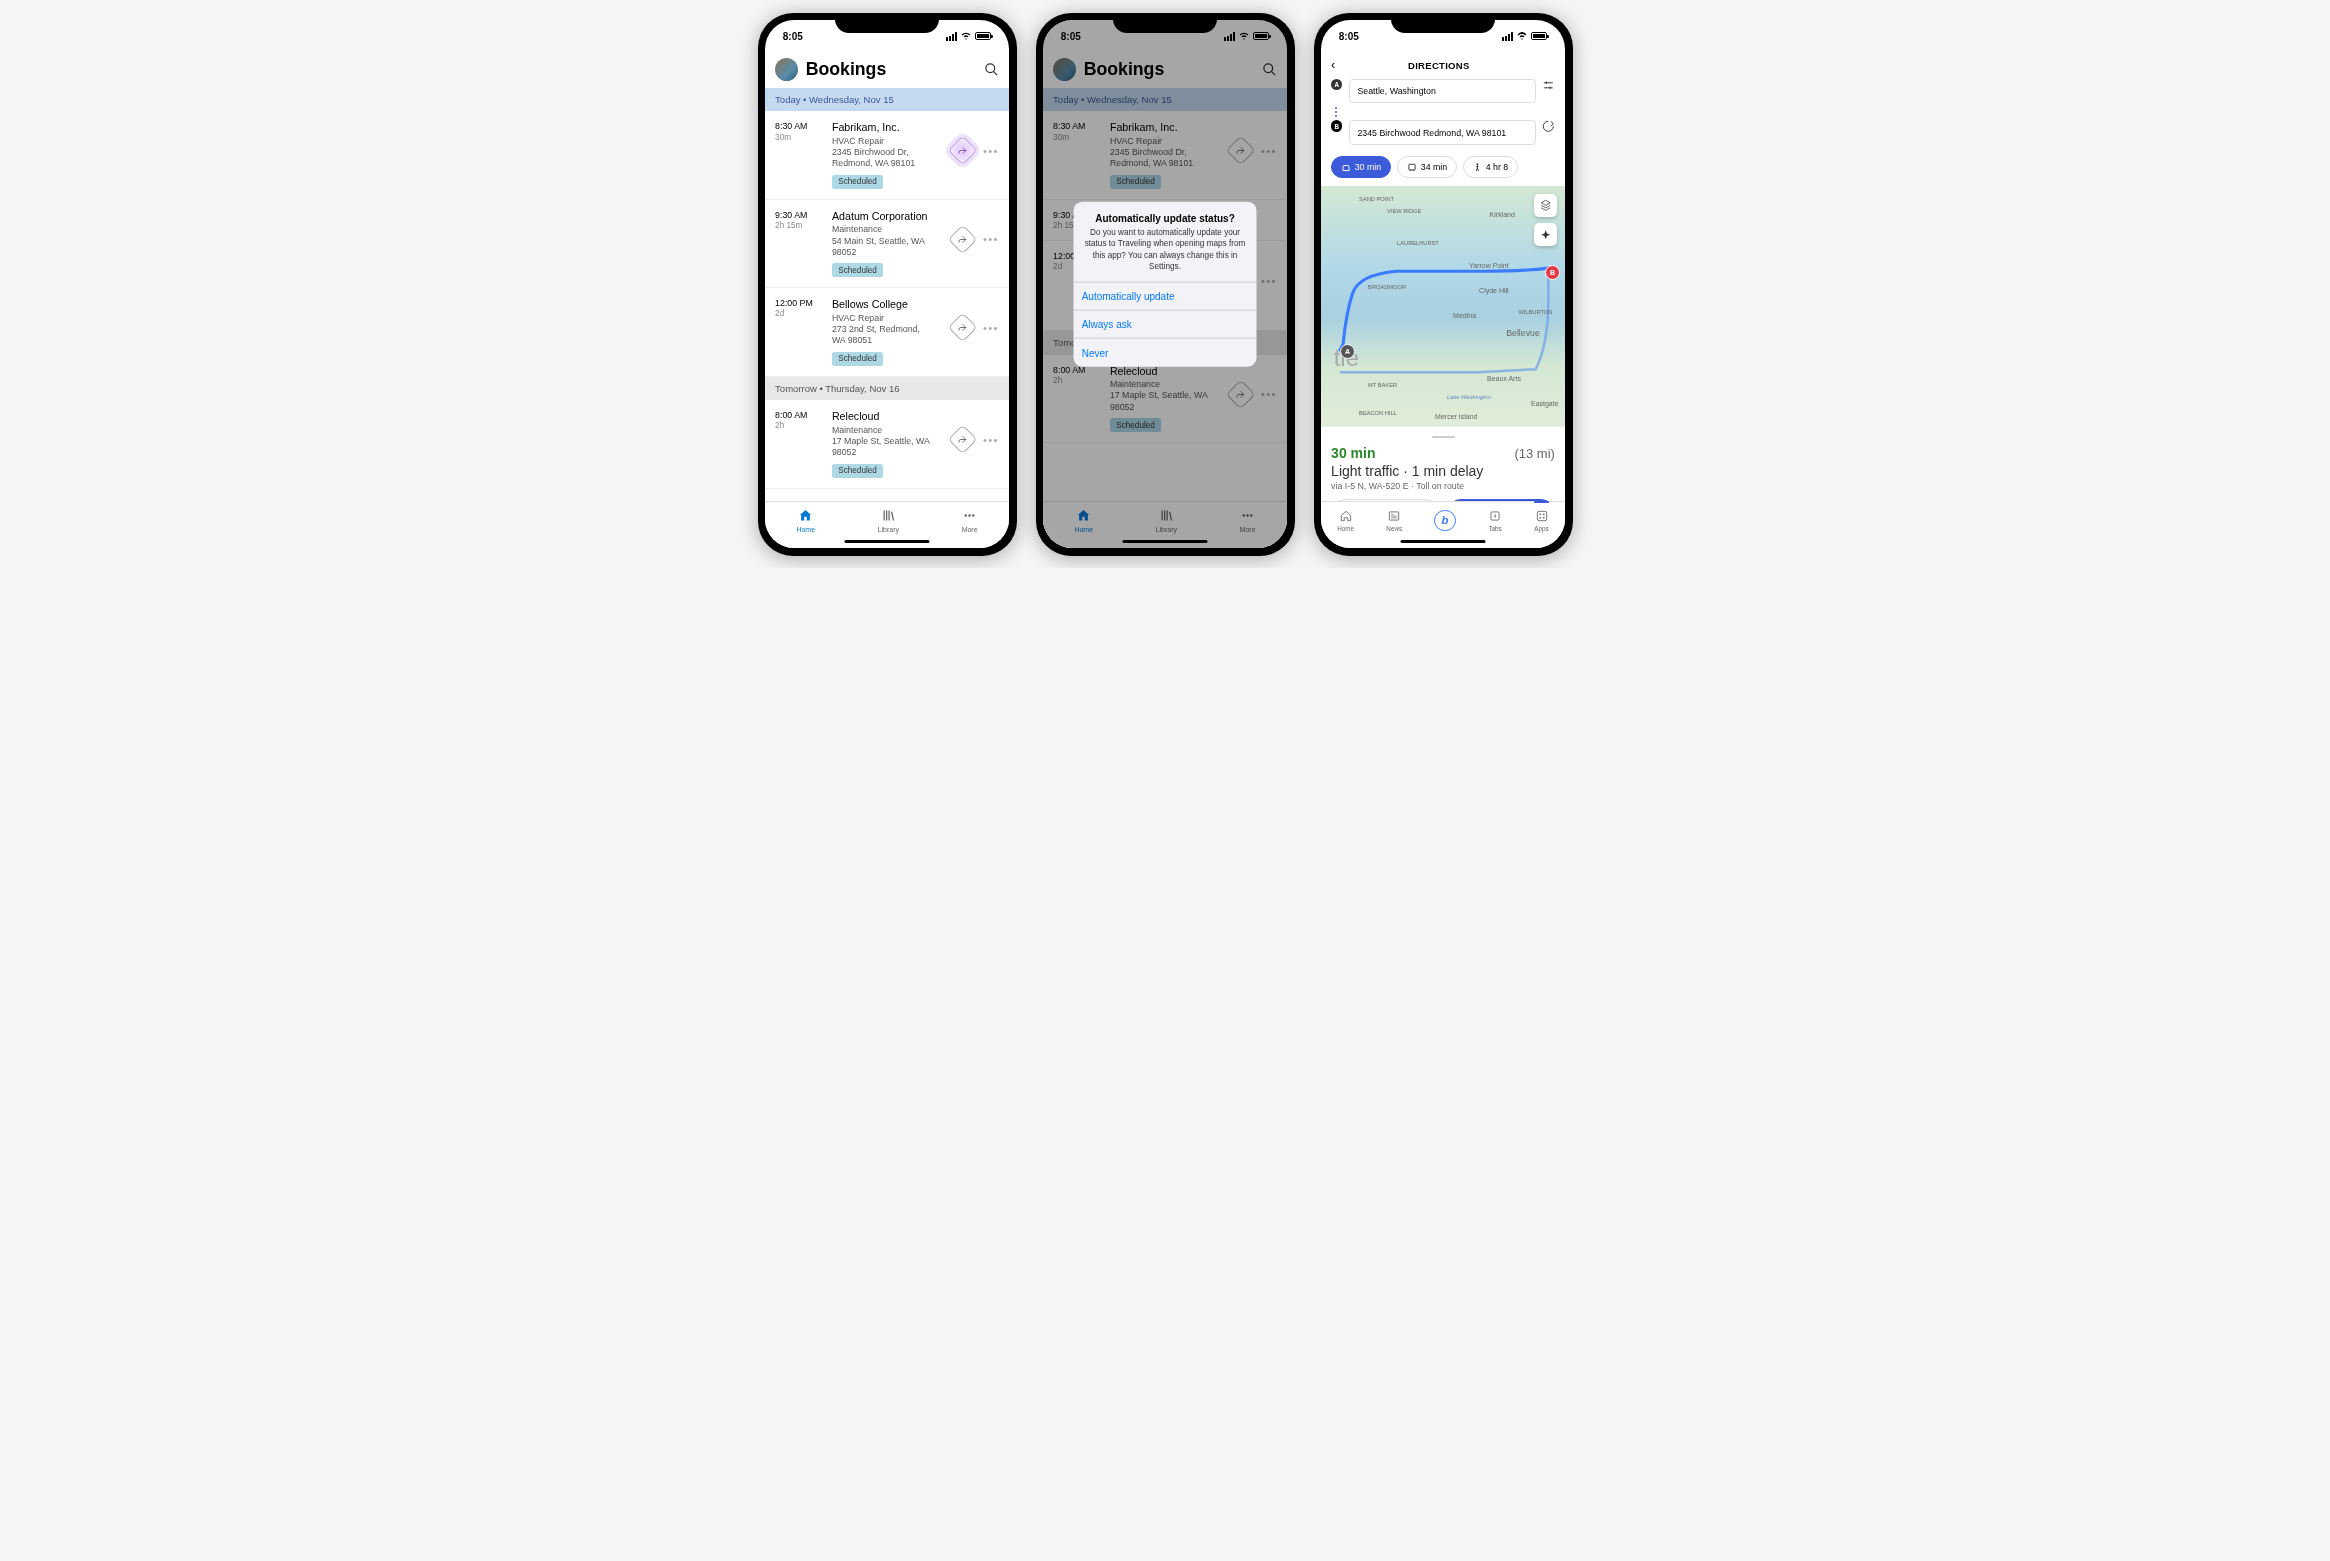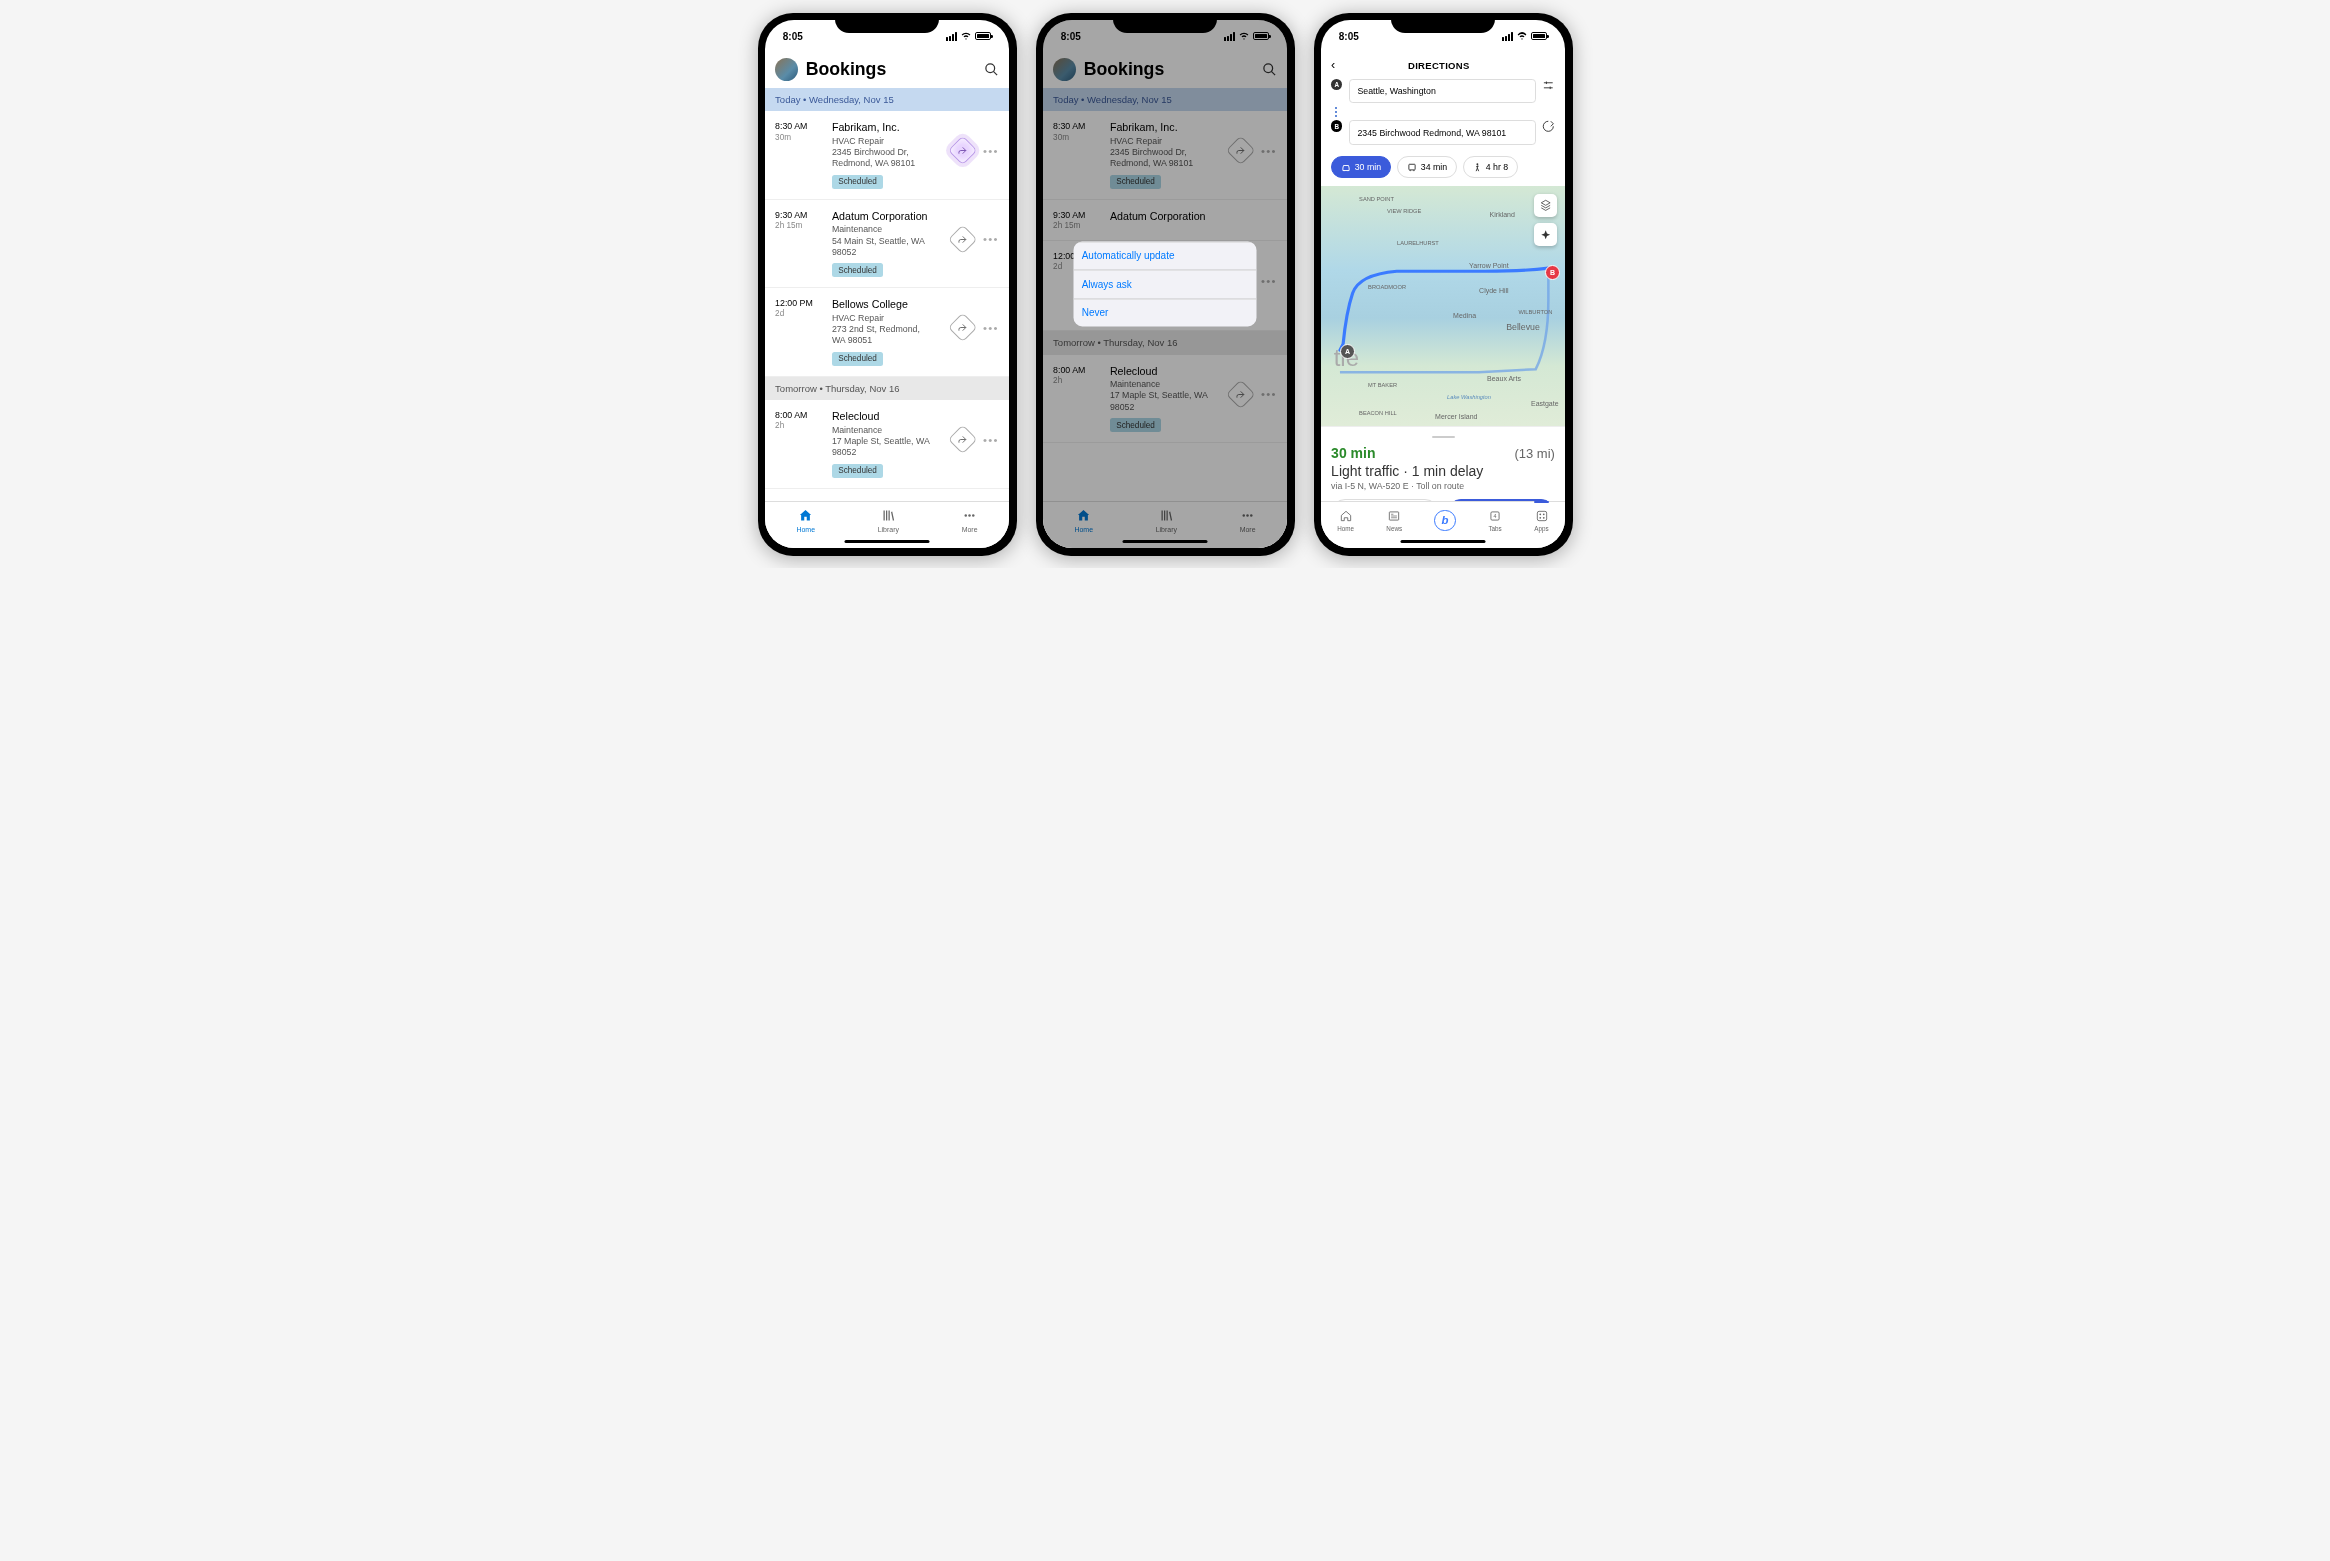--- a/index.html
+++ b/index.html
@@ -311,20 +311,24 @@
           <svg class="tab-icon" viewBox="0 0 24 24">
             <circle cx="6" cy="12" r="2" fill="#666"></circle>
             <circle cx="12" cy="12" r="2" fill="#666"></circle>
             <circle cx="18" cy="12" r="2" fill="#666"></circle>
           </svg>
           <span>More</span>
         </div>
 </div>
 <div class="scrim"></div>
 <div class="dialog">
+<div class="dialog-header">
+<div class="dialog-title">Automatically update status?</div>
+<div class="dialog-text">Do you want to automatically update your status to Traveling when opening maps from this app? You can always change this in Settings.</div>
+</div>
 <button class="dialog-btn">Automatically update</button>
 <button class="dialog-btn">Always ask</button>
 <button class="dialog-btn">Never</button>
 </div>
 <div class="home-indicator"></div>
 </div>
 </div>
 
 <div class="phone">
 <div class="screen">
@@ -394,21 +398,21 @@
           <span>4 hr 8</span>
         </div>
 </div>
 <div class="map-view">
 <svg width="100%" height="100%" style="position:absolute;inset:0" viewBox="0 0 386 380">
 <path class="route-line" d="M30 260 L 35 250 Q 40 200 50 170 Q 60 140 120 135 L 260 135 Q 320 135 360 130 L 375 135" stroke="#3b7bff"></path>
 <path d="M30 295 L 100 295 L 250 295 L 340 290 Q 360 250 360 180 L 360 140" stroke="#6a9ee8" stroke-width="4" fill="none" opacity="0.7"></path>
 </svg>
 <div class="map-labels" style="left:12.6px;top:158px;font-size:24px;color:#aaa;font-weight:300">tle</div>
 <div class="map-labels" style="right:50px;top:25px">Kirkland</div>
-<div class="map-labels" style="right:25px;top:136px;font-size:8.8px">Bellevue</div>
+<div class="map-labels" style="right:25px;top:142px;font-size:8.8px">Bellevue</div>
 <div class="map-labels" style="left:132px;top:126px">Medina</div>
 <div class="map-labels" style="left:158px;top:101px">Clyde Hill</div>
 <div class="map-labels" style="left:148px;top:76px">Yarrow Point</div>
 <div class="map-labels" style="left:114px;top:227px">Mercer Island</div>
 <div class="map-labels" style="right:44px;top:189px">Beaux Arts</div>
 <div class="map-labels" style="left:76px;top:54px;font-size:5.7px">LAURELHURST</div>
 <div class="map-labels" style="left:66px;top:22px;font-size:5.7px">VIEW RIDGE</div>
 <div class="map-labels" style="left:38px;top:9.5px;font-size:5.7px">SAND POINT</div>
 <div class="map-labels" style="left:38px;top:224px;font-size:5.7px">BEACON HILL</div>
 <div class="map-labels" style="left:47px;top:98px;font-size:5.7px">BROADMOOR</div>

